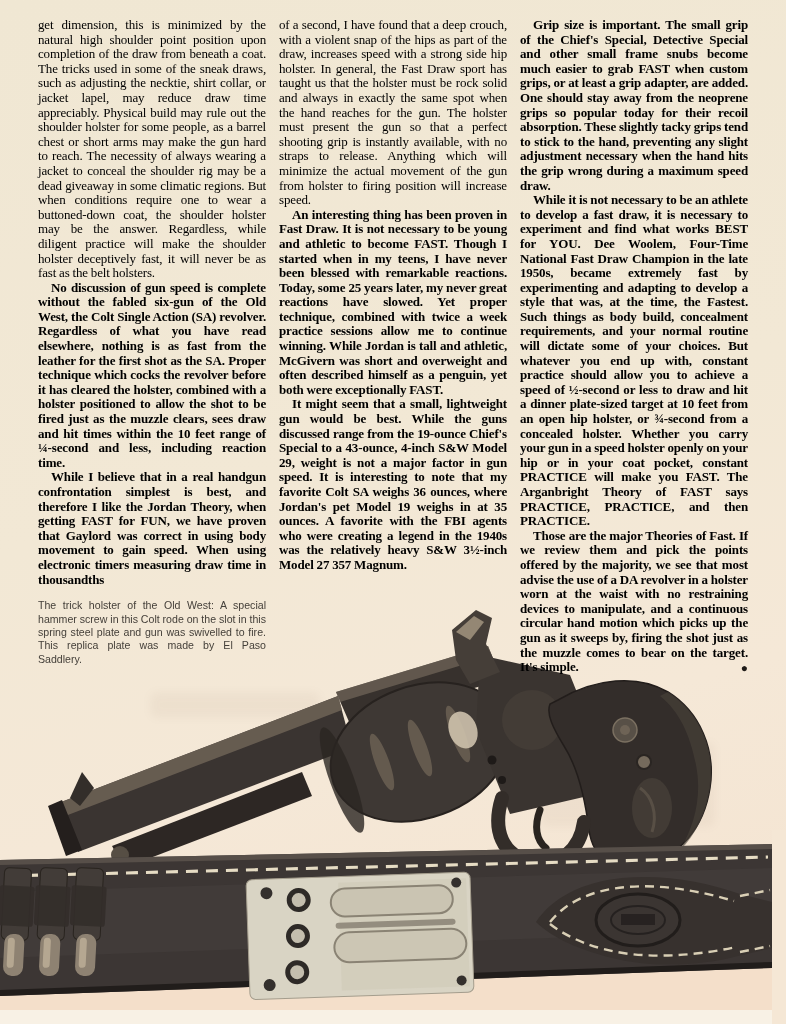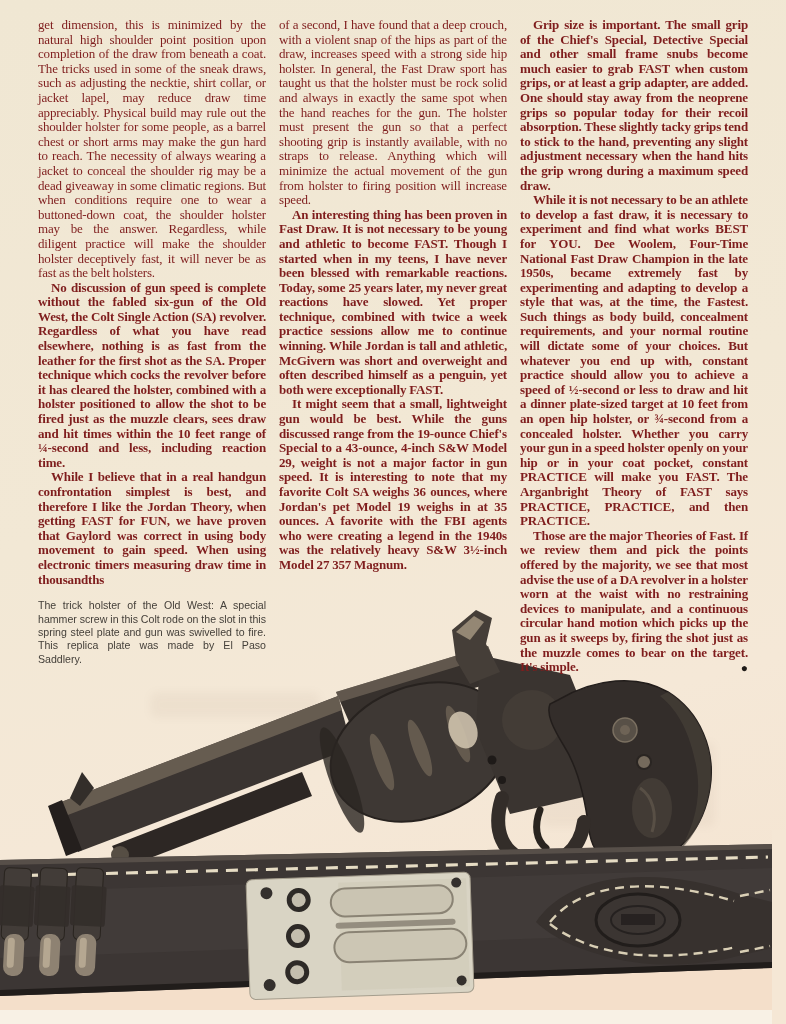--- a/index.html
+++ b/index.html
@@ -8,21 +8,21 @@
     background:linear-gradient(165deg,#f0e7d3 0%,#f2e8d5 45%,#f5e8d7 70%,#f4e3d0 100%);
     font-family:"Liberation Serif", serif;
   }
   .page{position:absolute;inset:0;}
   .columns{
     position:absolute;left:38px;right:38px;top:18px;
     display:flex;gap:13px;z-index:3;
   }
   .col{flex:1 1 0;min-width:0;}
   .col p{
-    margin:0;color:#7f1d1d;font-size:13px;line-height:14.6px;
+    margin:0;color:#000000;font-size:13px;line-height:14.6px;
     text-align:justify;letter-spacing:-0.15px;word-spacing:-0.2px;
   }
   .col p.ind{text-indent:13px;font-weight:bold;}
   .caption{
     margin-top:12px !important;
     font-family:"Liberation Sans", sans-serif;
     font-size:10.6px !important;line-height:13.4px !important;
     color:#45403a !important;text-align:center;
     letter-spacing:0 !important;
   }

